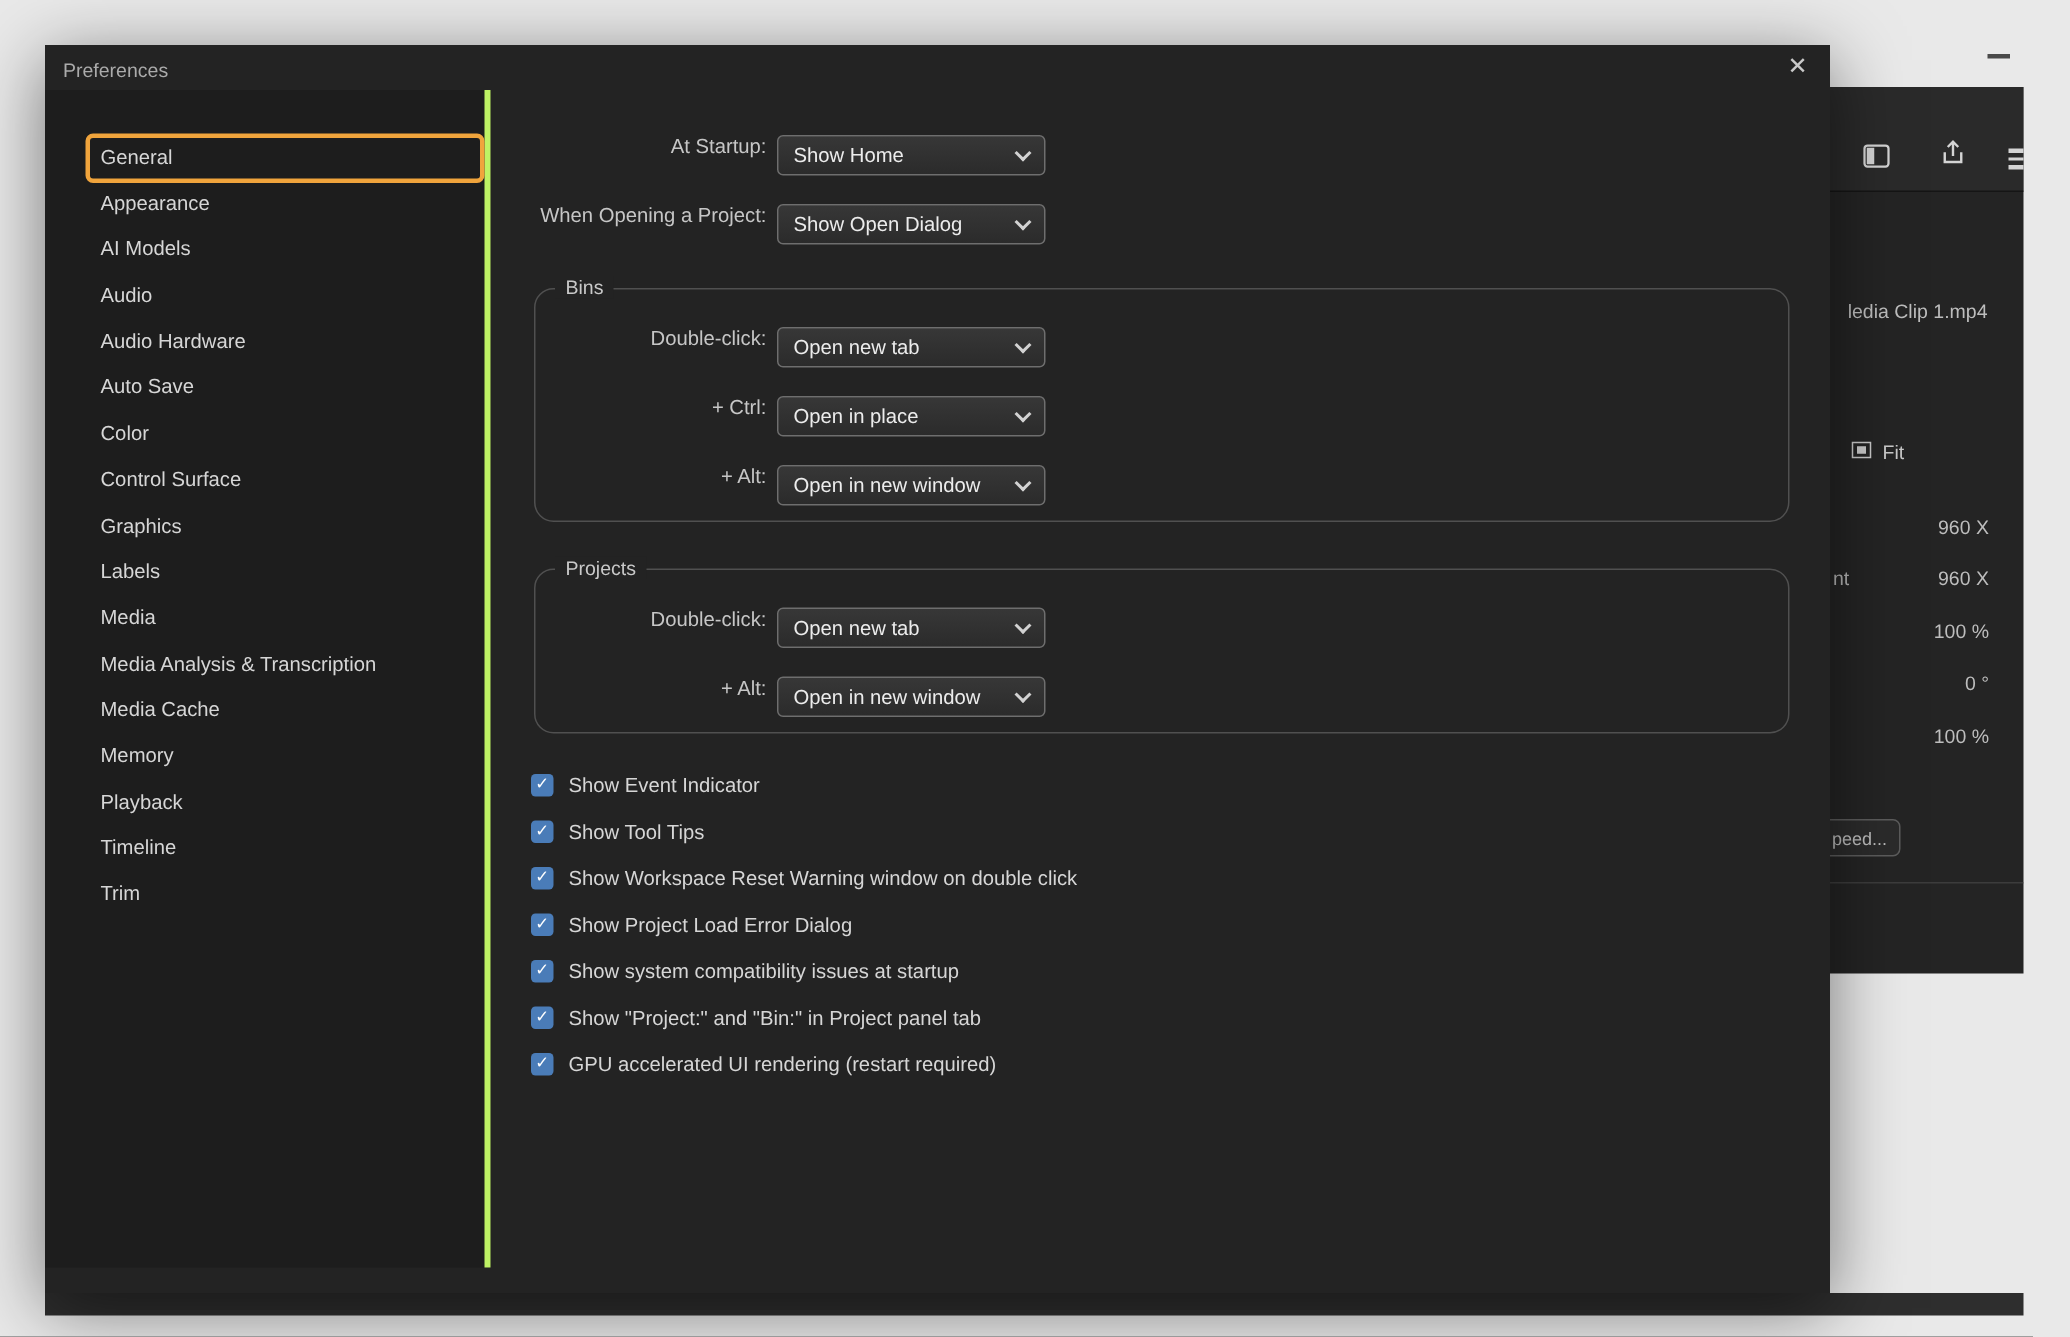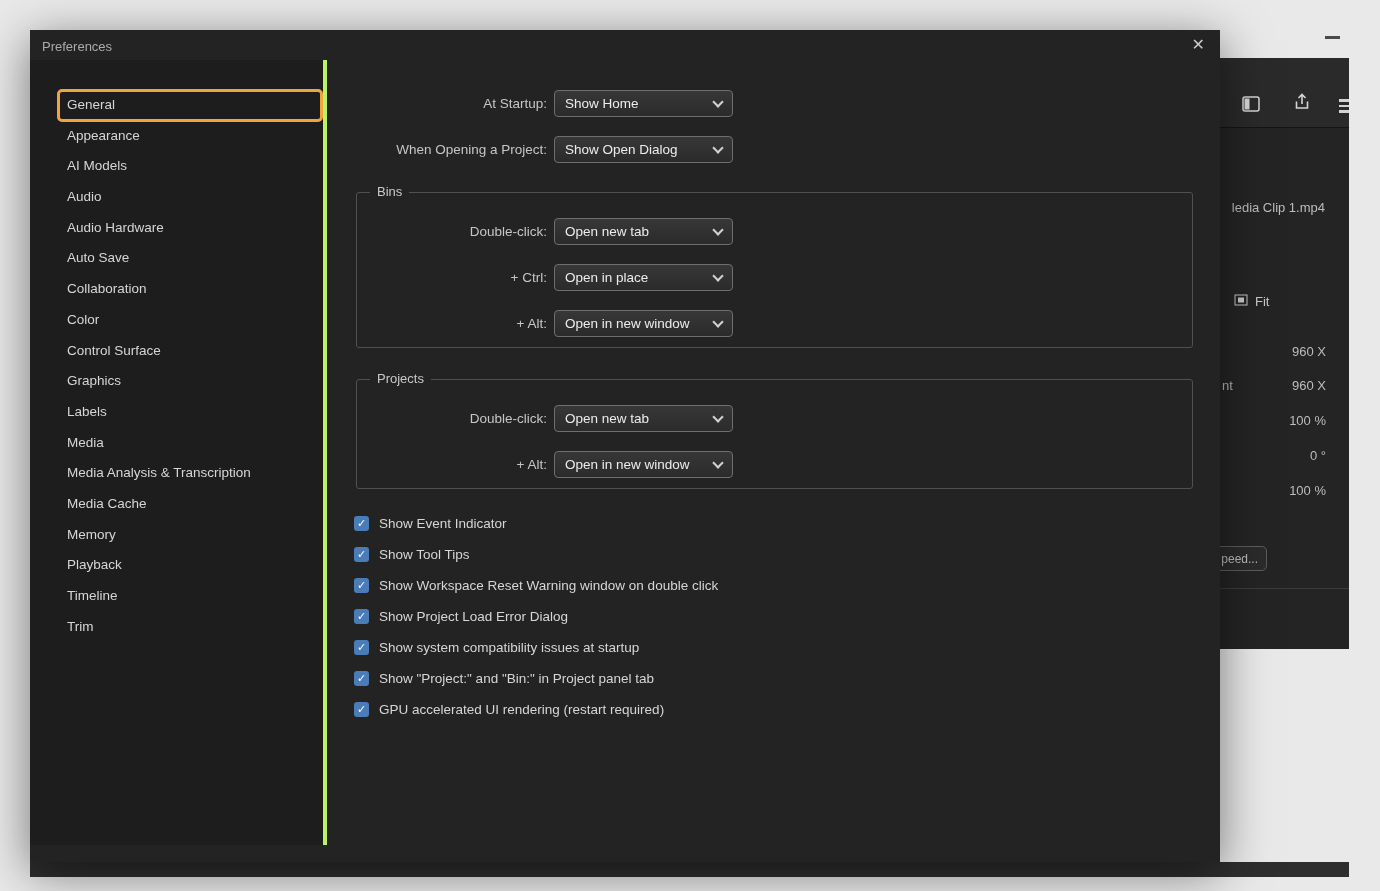--- a/index.html
+++ b/index.html
@@ -31,28 +31,28 @@
   
   .dialog { position: absolute; left: 30px; top: 30px; width: 1190px; height: 832px; background: #232323; box-shadow: 0 10px 45px rgba(0,0,0,0.5); }
   .dialog-title { position: absolute; left: 12px; top: 9px; color: #ababab; font-size: 13px; }
   .close-btn { position: absolute; right: 15px; top: 5px; color: #c9c9c9; font-size: 16px; line-height: 20px; cursor: default; }
 
   .sidebar { position: absolute; left: 0; top: 30px; width: 297px; height: 785px; background: #1d1d1d; border-right: 4px solid #bef264; padding-top: 30px; }
   .side-item { height: 30.7px; line-height: 30.7px; margin: 0 1px 0 28px; padding-left: 9px; color: #d6d6d6; font-size: 13.5px; }
   .side-item.selected { outline: 3px solid #F0A43C; outline-offset: -2px; border-radius: 4px; }
 
   .content { position: absolute; left: 298px; top: 30px; right: 0; bottom: 0; }
-  .opt-row { display: flex; align-items: center; margin-left: 36px; }
+  .opt-row { display: flex; align-items: flex-start; }
   .opt-label { width: 183px; text-align: right; margin-right: 7px; color: #c6c6c6; font-size: 13.5px; }
   .group .opt-label { width: 154px; }
   .dropdown { width: 179px; height: 27px; background: linear-gradient(#373737, #2b2b2b); border: 1px solid #6e6e6e; border-radius: 4px; display: flex; align-items: center; justify-content: space-between; padding: 0 10px; cursor: default; }
   .dd-value { color: #ececec; font-size: 13.5px; white-space: nowrap; }
   .chevron-down-icon { width: 8px; height: 8px; border-right: 2px solid #d2d2d2; border-bottom: 2px solid #d2d2d2; transform: rotate(45deg); margin-top: -4px; flex-shrink: 0; }
 
-  .group { position: relative; margin: 0 27px 0 28px; border: 1px solid #505050; border-radius: 3px; padding: 25px 0 10px 0; }
+  .group { position: relative; margin: 0 27px 0 28px; border: 1px solid #505050; border-radius: 13px; padding: 25px 0 10px 0; }
   .group-title { position: absolute; top: -9px; left: 13px; background: #232323; padding: 0 7px; color: #c9c9c9; font-size: 13px; }
   .group .opt-row + .opt-row { margin-top: 19px; }
 
   .check-row { display: flex; align-items: center; margin-left: 26px; height: 31px; }
   .checkbox { width: 15px; height: 15px; background: #4A7CB8; border-radius: 3px; margin-right: 10px; display: flex; align-items: center; justify-content: center; color: #ffffff; font-size: 11px; line-height: 15px; flex-shrink: 0; cursor: default; }
   .check-label { color: #d6d6d6; font-size: 13.5px; }
 </style>
 </head>
 <body>
 
@@ -127,21 +127,20 @@
     <div class="dialog-title">Preferences</div>
     <div class="close-btn">✕</div>
 
     <div class="sidebar">
       <div class="side-item selected">General</div>
       <div class="side-item">Appearance</div>
       <div class="side-item">AI Models</div>
       <div class="side-item">Audio</div>
       <div class="side-item">Audio Hardware</div>
       <div class="side-item">Auto Save</div>
-      <div class="side-item">Collaboration</div>
       <div class="side-item">Color</div>
       <div class="side-item">Control Surface</div>
       <div class="side-item">Graphics</div>
       <div class="side-item">Labels</div>
       <div class="side-item">Media</div>
       <div class="side-item">Media Analysis &amp; Transcription</div>
       <div class="side-item">Media Cache</div>
       <div class="side-item">Memory</div>
       <div class="side-item">Playback</div>
       <div class="side-item">Timeline</div>

